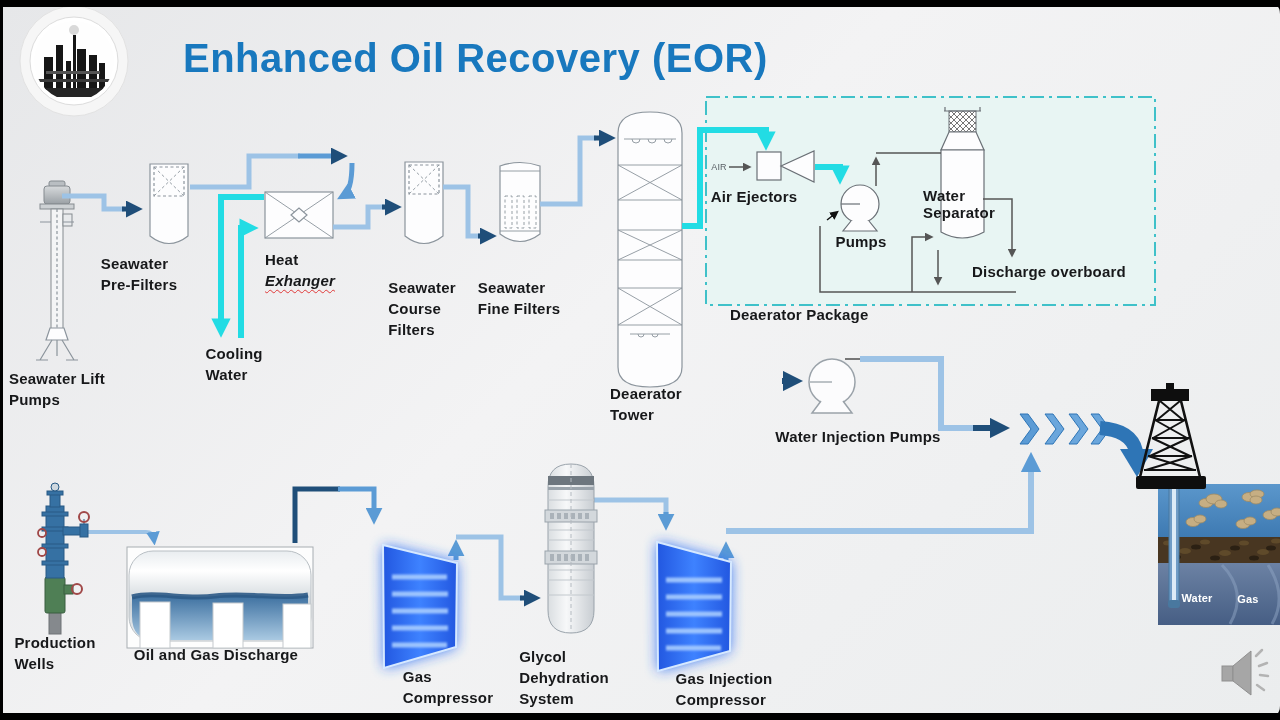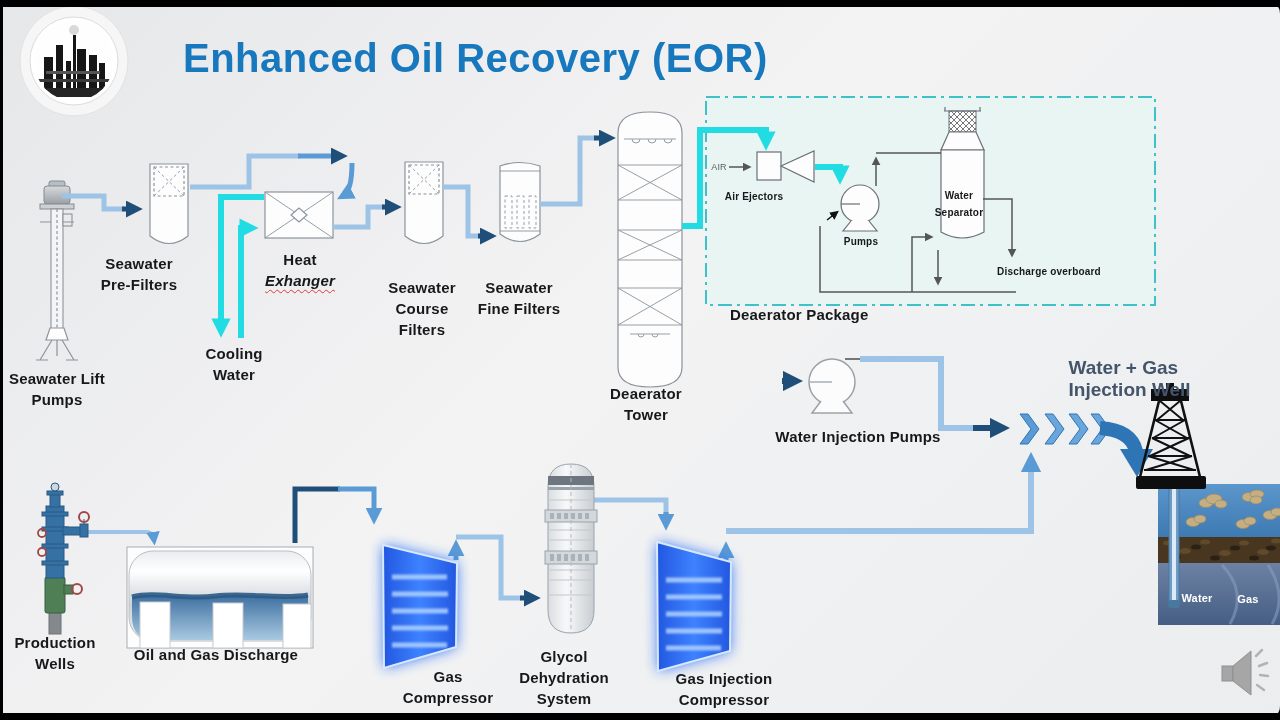--- a/index.html
+++ b/index.html
@@ -6,24 +6,24 @@
   .frame{position:relative;width:1280px;height:720px;overflow:hidden;background:#000;
          font-family:"Liberation Sans","DejaVu Sans",sans-serif;border-radius:14px;}
   .slide{position:absolute;left:3px;top:7px;width:1277px;height:706px;
          background:linear-gradient(135deg,#e6e7e9 0%,#f3f3f4 45%,#ebedee 100%);}
   .bar{position:absolute;background:#000;z-index:9;}
   .bar-top{left:0;top:0;width:1280px;height:7px;}
   .bar-bottom{left:0;bottom:0;width:1280px;height:7px;}
   .bar-left{left:0;top:0;width:3px;height:720px;}
   svg.diagram{position:absolute;left:0;top:0;z-index:2;}
   .lbl{position:absolute;z-index:5;font-weight:bold;color:var(--label,#141414);
-       font-size:15px;line-height:21px;text-align:center;white-space:pre-line;
+       font-size:15px;line-height:21px;white-space:pre-line;
        transform:translateX(-50%);letter-spacing:0.2px;}
   .lbl.left{transform:none;text-align:center;}
-  .lbl.small{font-size:10px;line-height:17px;}
+  .lbl.small{font-size:15px;line-height:17px;}
   .lbl.tiny{font-size:9px;line-height:10px;font-weight:normal;color:#5a6066;}
   .lbl.white{color:#fff;font-size:11px;}
   .misspell{text-decoration:underline wavy var(--misspell-underline,#e03a3a);
             text-decoration-thickness:1px;text-underline-offset:3px;font-style:italic;}
   .title{position:absolute;left:183px;top:36px;z-index:5;font-size:40px;font-weight:bold;
          color:var(--title,#1878be);letter-spacing:0.5px;}
   .well-title{position:absolute;z-index:5;font-size:19px;font-weight:bold;
               color:var(--well-title,#44546a);transform:translateX(-50%);}
   .logo{position:absolute;left:18px;top:4px;z-index:5;}
   
@@ -448,21 +448,20 @@
   <div class="lbl" style="left:646px;top:383px;">Deaerator
 Tower</div>
   <div class="lbl tiny" style="left:719px;top:162px;">AIR</div>
   <div class="lbl small" style="left:754px;top:188px;">Air Ejectors</div>
   <div class="lbl small" style="left:861px;top:233px;">Pumps</div>
   <div class="lbl small" style="left:959px;top:187px;">Water
 Separator</div>
   <div class="lbl small" style="left:1049px;top:263px;">Discharge overboard</div>
   <div class="lbl left" style="left:730px;top:304px;">Deaerator Package</div>
   <div class="lbl" style="left:858px;top:426px;">Water Injection Pumps</div>
-  <div class="well-title" style="left:1139px;top:357px;">Water + Gas Injection Well</div>
   <div class="lbl" style="left:55px;top:632px;">Production
 Wells</div>
   <div class="lbl" style="left:216px;top:644px;">Oil and Gas Discharge</div>
   <div class="lbl" style="left:448px;top:666px;">Gas
 Compressor</div>
   <div class="lbl" style="left:564px;top:646px;">Glycol
 Dehydration
 System</div>
   <div class="lbl" style="left:724px;top:668px;">Gas Injection
 Compressor</div>

